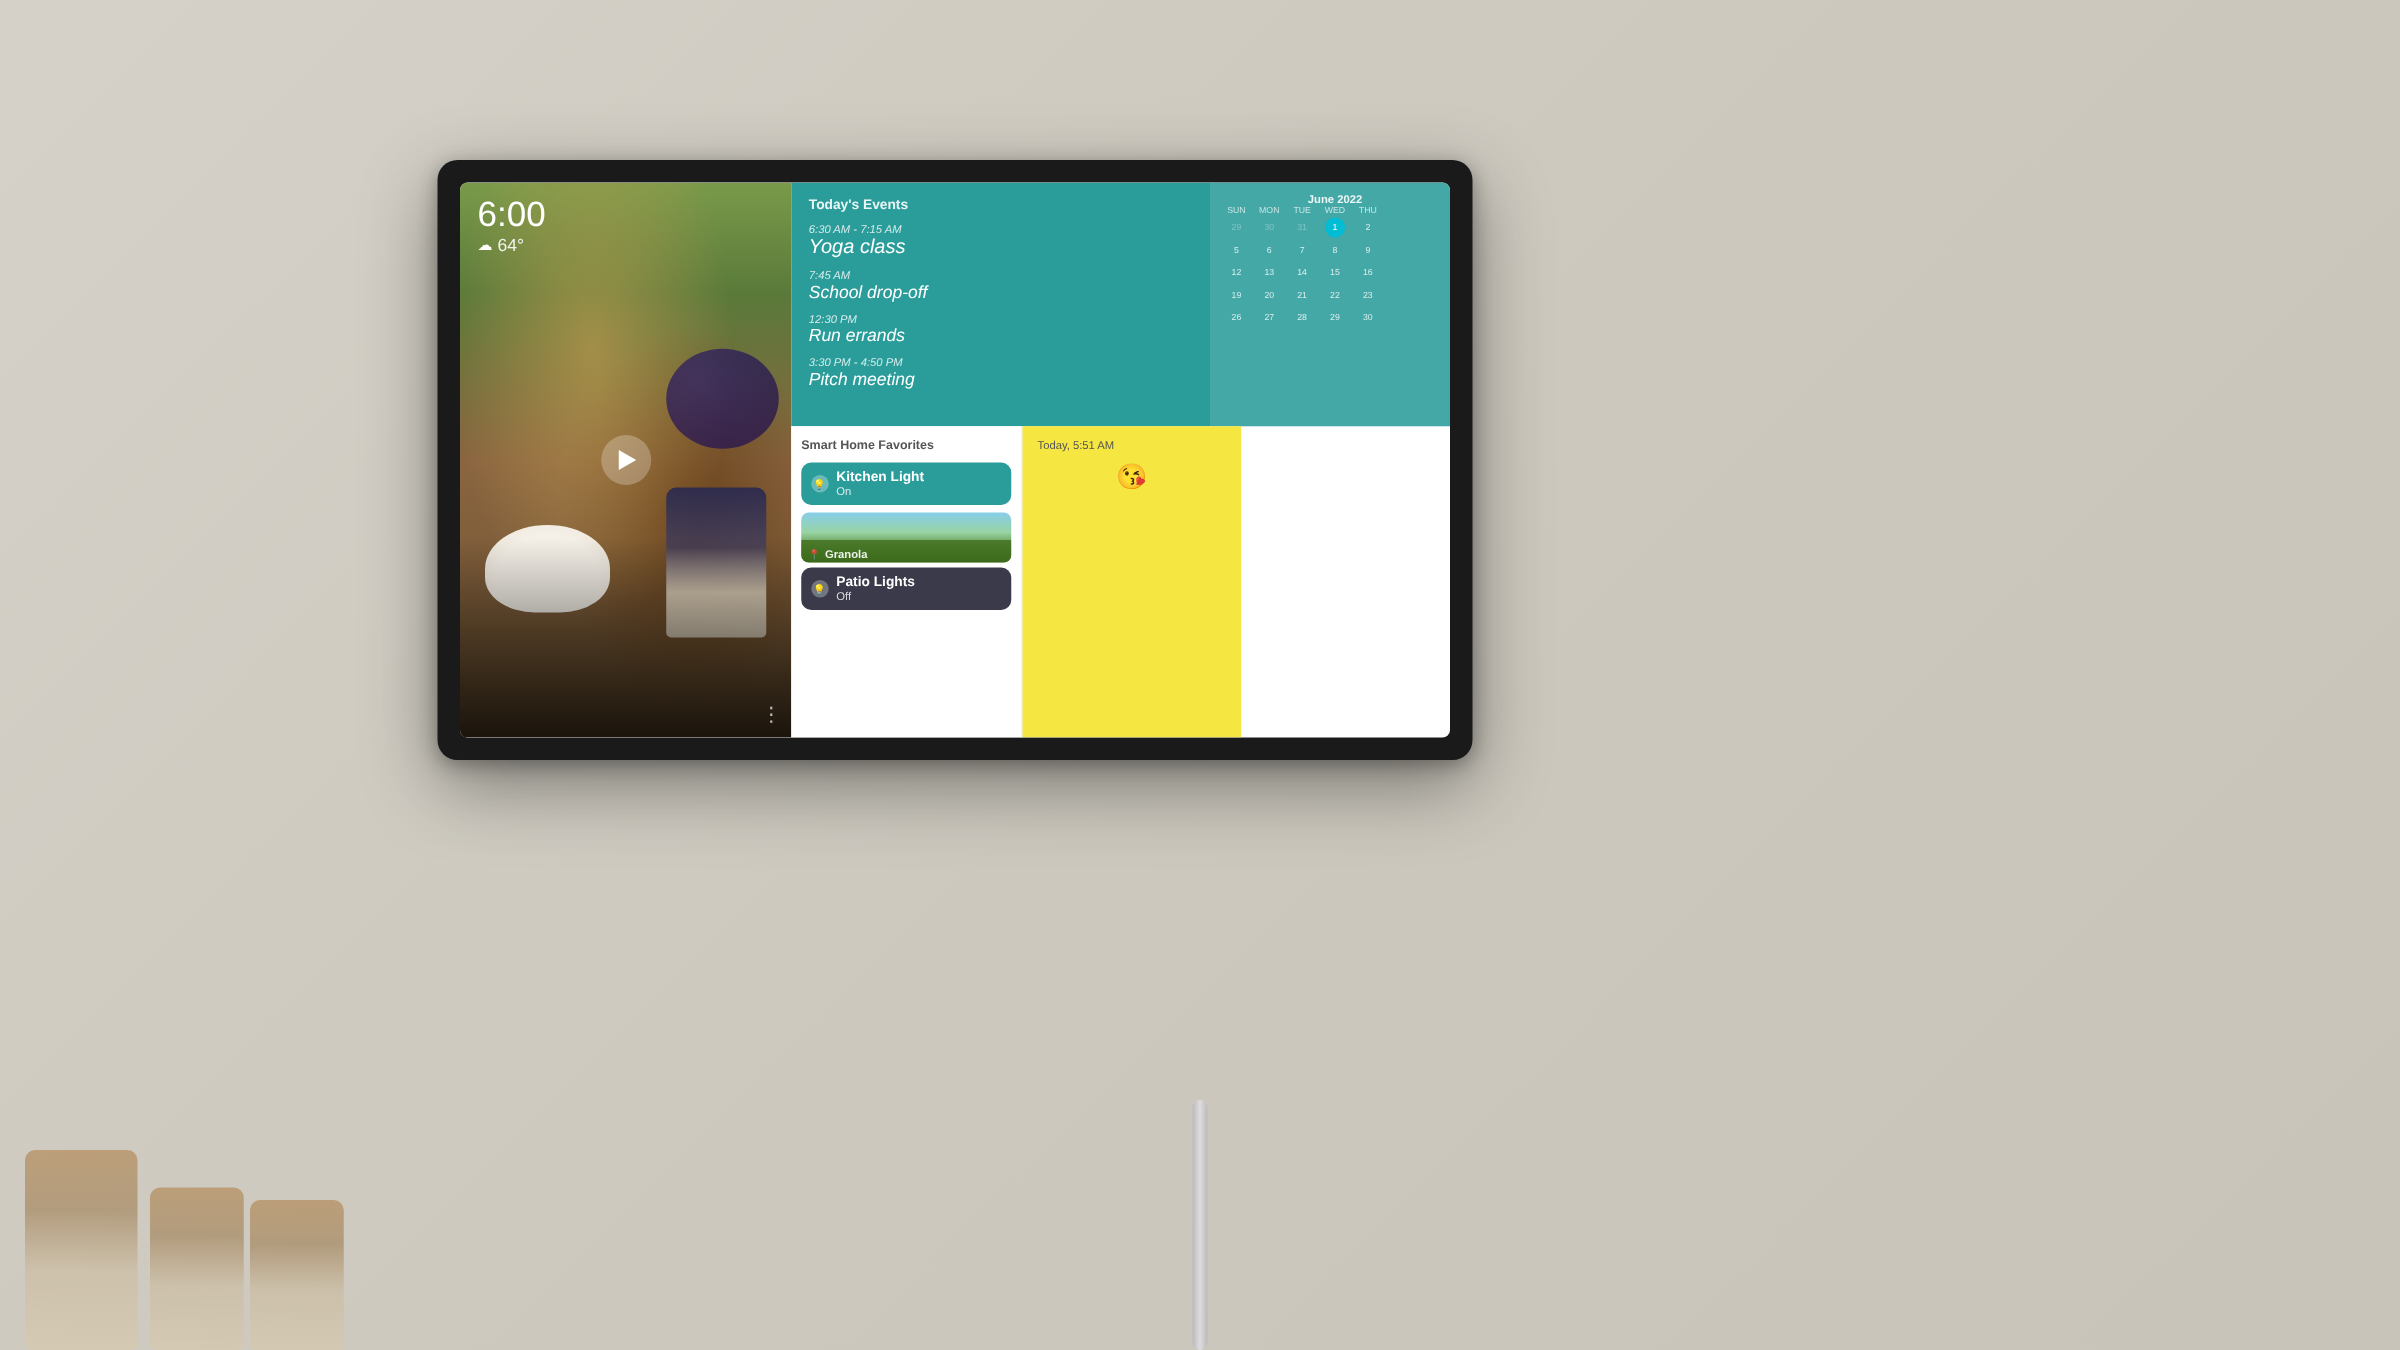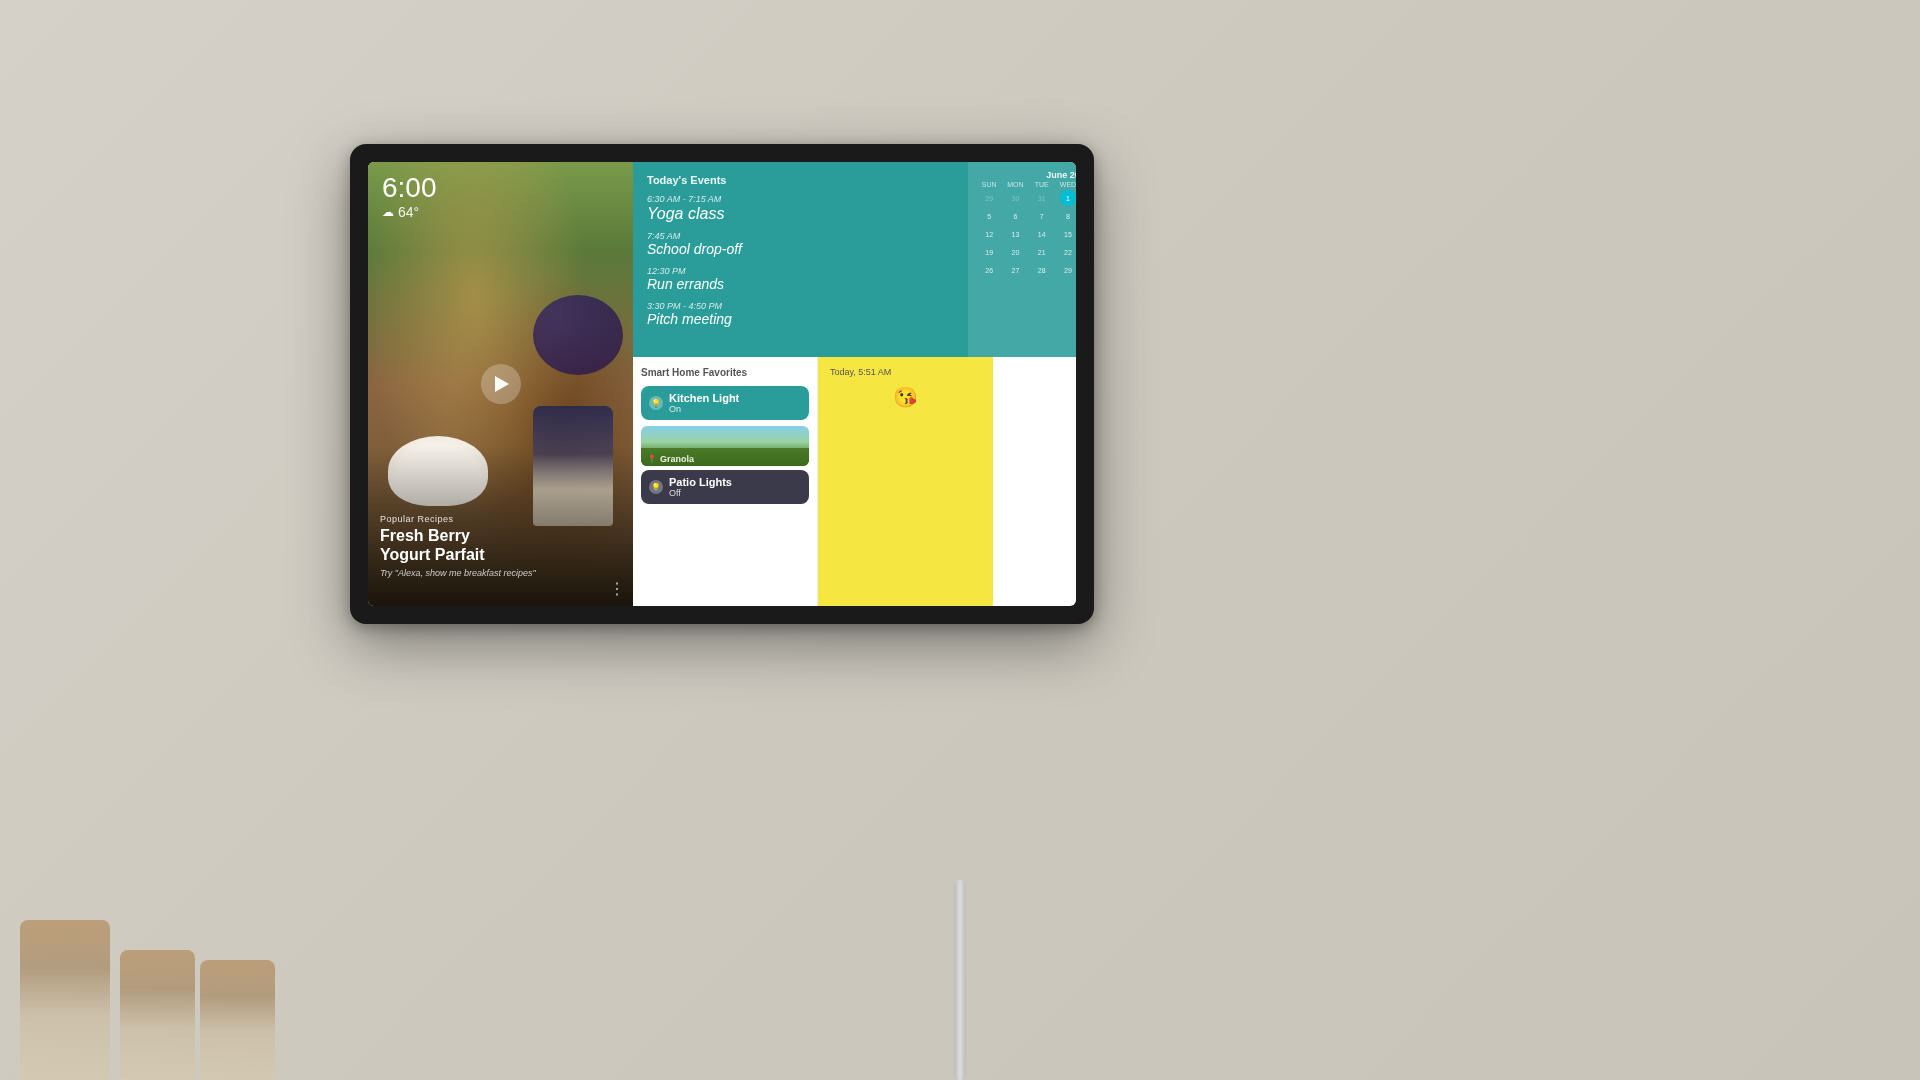--- a/index.html
+++ b/index.html
@@ -66,23 +66,23 @@
       transform: translateX(-50%);
       width: 12px;
       height: 200px;
       background: linear-gradient(90deg, #bbb, #ddd, #bbb);
       border-radius: 6px;
     }
 
     
     .device-frame {
       position: absolute;
-      top: 144px;
+      top: 128px;
       left: 350px;
-      width: 744px;
+      width: 828px;
       height: 480px;
       background: #1a1a1a;
       border-radius: 16px;
       padding: 18px;
       box-shadow: 0 20px 60px rgba(0,0,0,0.4), 0 4px 15px rgba(0,0,0,0.3);
     }
 
     .device-inner {
       width: 100%;
       height: 100%;
@@ -527,25 +527,20 @@
           <div class="weather-row">
             <span class="weather-icon">☁</span>
             <span class="weather-temp">64°</span>
           </div>
         </div>
 
         <div class="play-btn">
           <div class="play-triangle"></div>
         </div>
 
-        <div class="recipe-label">
-          <div class="popular-text">Popular Recipes</div>
-          <div class="recipe-name">Fresh Berry<br>Yogurt Parfait</div>
-          <div class="recipe-hint">Try "Alexa, show me breakfast recipes"</div>
-        </div>
 
         <div class="dots-menu">⋮</div>
       </div>
 
       <div class="calendar-section">
 
         <div class="events-panel">
           <div class="events-title">Today's Events</div>
 
           <div class="event-item">

